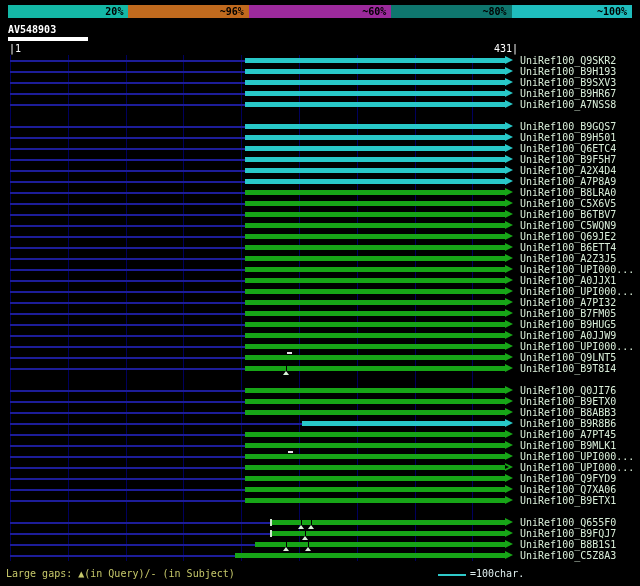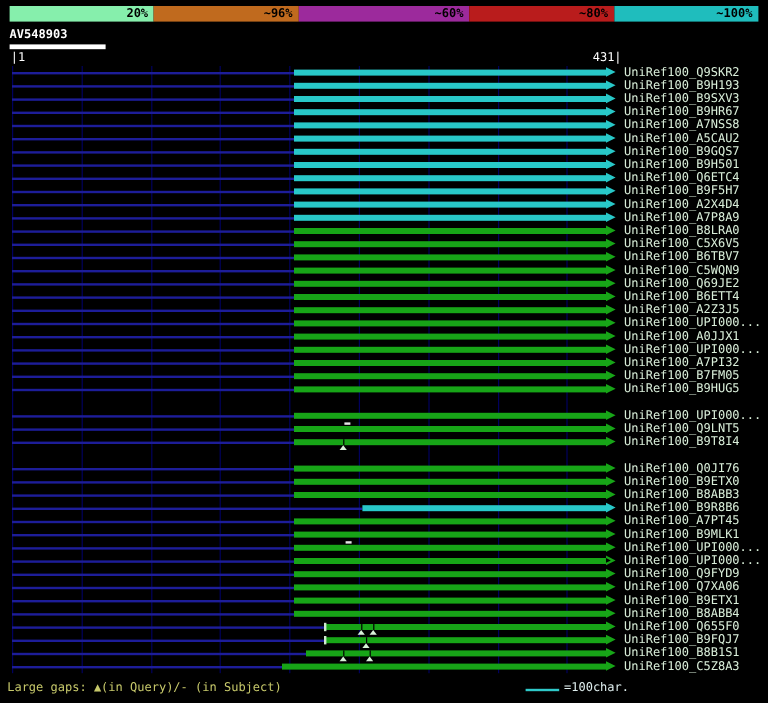--- a/index.html
+++ b/index.html
@@ -29,24 +29,24 @@
   .rowlabel{position:absolute;left:520px;top:0;color:#d9eed9;font-size:10px;line-height:11px;white-space:nowrap;}
   .legend-left{position:absolute;left:6px;top:568px;color:#c6c86a;font-size:10px;}
   .legend-line{position:absolute;left:438px;top:574px;width:28px;height:2px;background:#2fc9c9;}
   .legend-right{position:absolute;left:470px;top:568px;color:#dfeeee;font-size:10px;}
 </style>
 </head>
 <body>
 
 <div class="root">
   <div class="scalebar" id="scalebar">
-      <div class="scaleseg" style="background: #86efac;">20%</div>
+      <div class="scaleseg" style="background: #14b8a6;">20%</div>
       <div class="scaleseg" style="background: rgb(192, 106, 30);">~96%</div>
       <div class="scaleseg" style="background: rgb(156, 42, 156); padding-left: 22px;">~60%</div>
-      <div class="scaleseg" style="background: #b91c1c;">~80%</div>
+      <div class="scaleseg" style="background: #0f766e;">~80%</div>
       <div class="scaleseg" style="background: rgb(31, 189, 189);">~100%</div>
     </div>
   <div class="queryname">AV548903</div>
   <div class="querybar"></div>
   <div class="ruler-left">|1</div>
   <div class="ruler-right">431|</div>
   <div id="plot">
       <div class="grid" style="left: 10px;"></div>
       <div class="grid" style="left: 68px;"></div>
       <div class="grid" style="left: 126px;"></div>
@@ -79,26 +79,20 @@
         <div class="bar" style="left: 245px; width: 260px; background: rgb(40, 200, 200);"></div>
         <div class="arrow" style="left: 505px; border-left-color: rgb(40, 200, 200);"></div>
         <div class="rowlabel">UniRef100_B9HR67</div>
       </div>
       <div class="row" style="top: 44px;">
         <div class="track" style="left: 10px; width: 235px;"></div>
         <div class="bar" style="left: 245px; width: 260px; background: rgb(40, 200, 200);"></div>
         <div class="arrow" style="left: 505px; border-left-color: rgb(40, 200, 200);"></div>
         <div class="rowlabel">UniRef100_A7NSS8</div>
       </div>
-      <div class="row" style="top: 55px;">
-        <div class="track" style="left: 10px; width: 235px;"></div>
-        <div class="bar" style="left: 245px; width: 260px; background: rgb(40, 200, 200);"></div>
-        <div class="arrow" style="left: 505px; border-left-color: rgb(40, 200, 200);"></div>
-        <div class="rowlabel">UniRef100_A5CAU2</div>
-      </div>
       <div class="row" style="top: 66px;">
         <div class="track" style="left: 10px; width: 235px;"></div>
         <div class="bar" style="left: 245px; width: 260px; background: rgb(40, 200, 200);"></div>
         <div class="arrow" style="left: 505px; border-left-color: rgb(40, 200, 200);"></div>
         <div class="rowlabel">UniRef100_B9GQS7</div>
       </div>
       <div class="row" style="top: 77px;">
         <div class="track" style="left: 10px; width: 235px;"></div>
         <div class="bar" style="left: 245px; width: 260px; background: rgb(40, 200, 200);"></div>
         <div class="arrow" style="left: 505px; border-left-color: rgb(40, 200, 200);"></div>
@@ -198,20 +192,26 @@
         <div class="track" style="left: 10px; width: 235px;"></div>
         <div class="bar" style="left: 245px; width: 260px; background: rgb(23, 165, 23);"></div>
         <div class="arrow" style="left: 505px; border-left-color: rgb(23, 165, 23);"></div>
         <div class="rowlabel">UniRef100_B7FM05</div>
       </div>
       <div class="row" style="top: 264px;">
         <div class="track" style="left: 10px; width: 235px;"></div>
         <div class="bar" style="left: 245px; width: 260px; background: rgb(23, 165, 23);"></div>
         <div class="arrow" style="left: 505px; border-left-color: rgb(23, 165, 23);"></div>
         <div class="rowlabel">UniRef100_B9HUG5</div>
+      </div>
+      <div class="row" style="top: 275px;">
+        <div class="track" style="left: 10px; width: 235px;"></div>
+        <div class="bar" style="left: 245px; width: 260px; background: rgb(23, 165, 23);"></div>
+        <div class="arrow" style="left: 505px; border-left-color: rgb(23, 165, 23);"></div>
+        <div class="rowlabel">UniRef100_A0JJW9</div>
       </div>
       <div class="row" style="top: 286px;">
         <div class="track" style="left: 10px; width: 235px;"></div>
         <div class="bar" style="left: 245px; width: 260px; background: rgb(23, 165, 23);"></div>
         <div class="arrow" style="left: 505px; border-left-color: rgb(23, 165, 23);"></div>
         <div class="rowlabel">UniRef100_UPI000...</div>
       </div>
       <div class="row" style="top: 297px;">
         <div class="track" style="left: 10px; width: 235px;"></div>
         <div class="bar" style="left: 245px; width: 260px; background: rgb(23, 165, 23);"></div>
@@ -287,26 +287,20 @@
         <div class="track" style="left: 10px; width: 235px;"></div>
         <div class="bar" style="left: 245px; width: 260px; background: rgb(23, 165, 23);"></div>
         <div class="arrow" style="left: 505px; border-left-color: rgb(23, 165, 23);"></div>
         <div class="rowlabel">UniRef100_Q7XA06</div>
       </div>
       <div class="row" style="top: 440px;">
         <div class="track" style="left: 10px; width: 235px;"></div>
         <div class="bar" style="left: 245px; width: 260px; background: rgb(23, 165, 23);"></div>
         <div class="arrow" style="left: 505px; border-left-color: rgb(23, 165, 23);"></div>
         <div class="rowlabel">UniRef100_B9ETX1</div>
-      </div>
-      <div class="row" style="top: 451px;">
-        <div class="track" style="left: 10px; width: 235px;"></div>
-        <div class="bar" style="left: 245px; width: 260px; background: rgb(23, 165, 23);"></div>
-        <div class="arrow" style="left: 505px; border-left-color: rgb(23, 165, 23);"></div>
-        <div class="rowlabel">UniRef100_B8ABB4</div>
       </div>
       <div class="row" style="top: 462px;">
         <div class="track" style="left: 10px; width: 260px;"></div>
         <div class="bar" style="left: 270px; width: 235px; background: rgb(23, 165, 23);"></div>
         <div class="arrow" style="left: 505px; border-left-color: rgb(23, 165, 23);"></div>
         <div class="tick" style="left: 270px;"></div>
         <div class="gapline" style="left: 301px;"></div>
         <div class="tri" style="left: 298px;"></div>
         <div class="gapline" style="left: 311px;"></div>
         <div class="tri" style="left: 308px;"></div>

